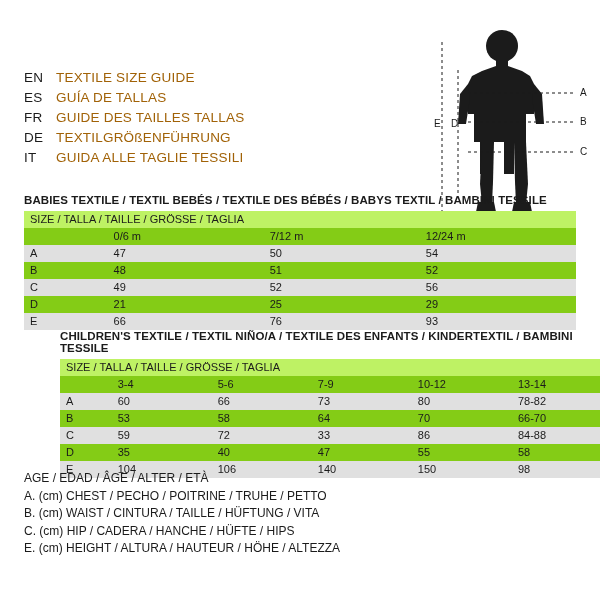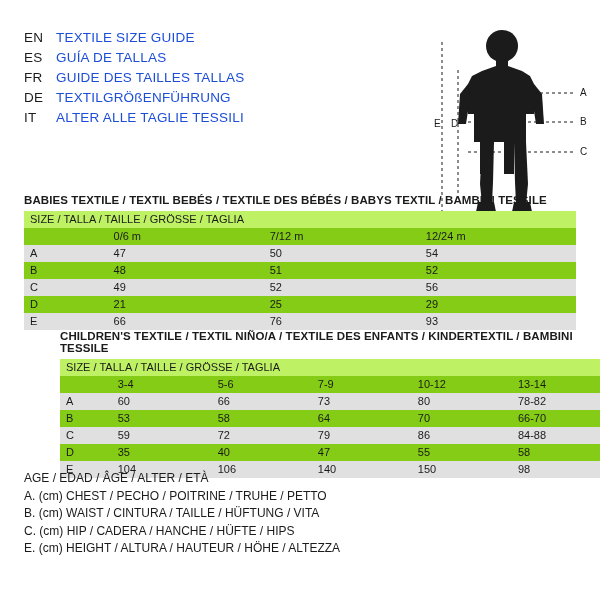--- a/index.html
+++ b/index.html
@@ -34,21 +34,22 @@
     height: 20px;
     font-size: 13.5px;
     letter-spacing: 0.2px;
   }
   .lang-code {
     width: 32px;
     flex: 0 0 32px;
     color: #1b1b1b;
   }
   .lang-text {
-    color: #1d4ed8;
+    color: #a16207;
+    margin-top: 40px;
   }
 
   
   .figure-area {
     position: absolute;
     left: 430px;
     top: 24px;
     width: 160px;
     height: 200px;
   }
@@ -121,21 +122,21 @@
     <div class="lang-row">
       <span class="lang-code">FR</span>
       <span class="lang-text">GUIDE DES TAILLES TALLAS</span>
     </div>
     <div class="lang-row">
       <span class="lang-code">DE</span>
       <span class="lang-text">TEXTILGRÖßENFÜHRUNG</span>
     </div>
     <div class="lang-row">
       <span class="lang-code">IT</span>
-      <span class="lang-text">ALTER ALLE TAGLIE TESSILI</span>
+      <span class="lang-text">GUIDA ALLE TAGLIE TESSILI</span>
     </div>
   </div>
 
   <div class="figure-area">
     <svg class="figure-svg" width="160" height="200" viewBox="0 0 160 200" xmlns="http://www.w3.org/2000/svg">
 
       <g fill="#1b1b1b">
 
         <path d="M72,6 C63,6 56,13 56,22 C56,31 63,38 72,38 C81,38 88,31 88,22 C88,13 81,6 72,6 Z"></path>
 
@@ -244,21 +245,21 @@
           <td class="col-v">53</td>
           <td class="col-v">58</td>
           <td class="col-v">64</td>
           <td class="col-v">70</td>
           <td class="col-v">66-70</td>
         </tr>
         <tr class="shade">
           <td class="col-label">C</td>
           <td class="col-v">59</td>
           <td class="col-v">72</td>
-          <td class="col-v">79</td>
+          <td class="col-v">33</td>
           <td class="col-v">86</td>
           <td class="col-v">84-88</td>
         </tr>
         <tr class="plain">
           <td class="col-label">D</td>
           <td class="col-v">35</td>
           <td class="col-v">40</td>
           <td class="col-v">47</td>
           <td class="col-v">55</td>
           <td class="col-v">58</td>

